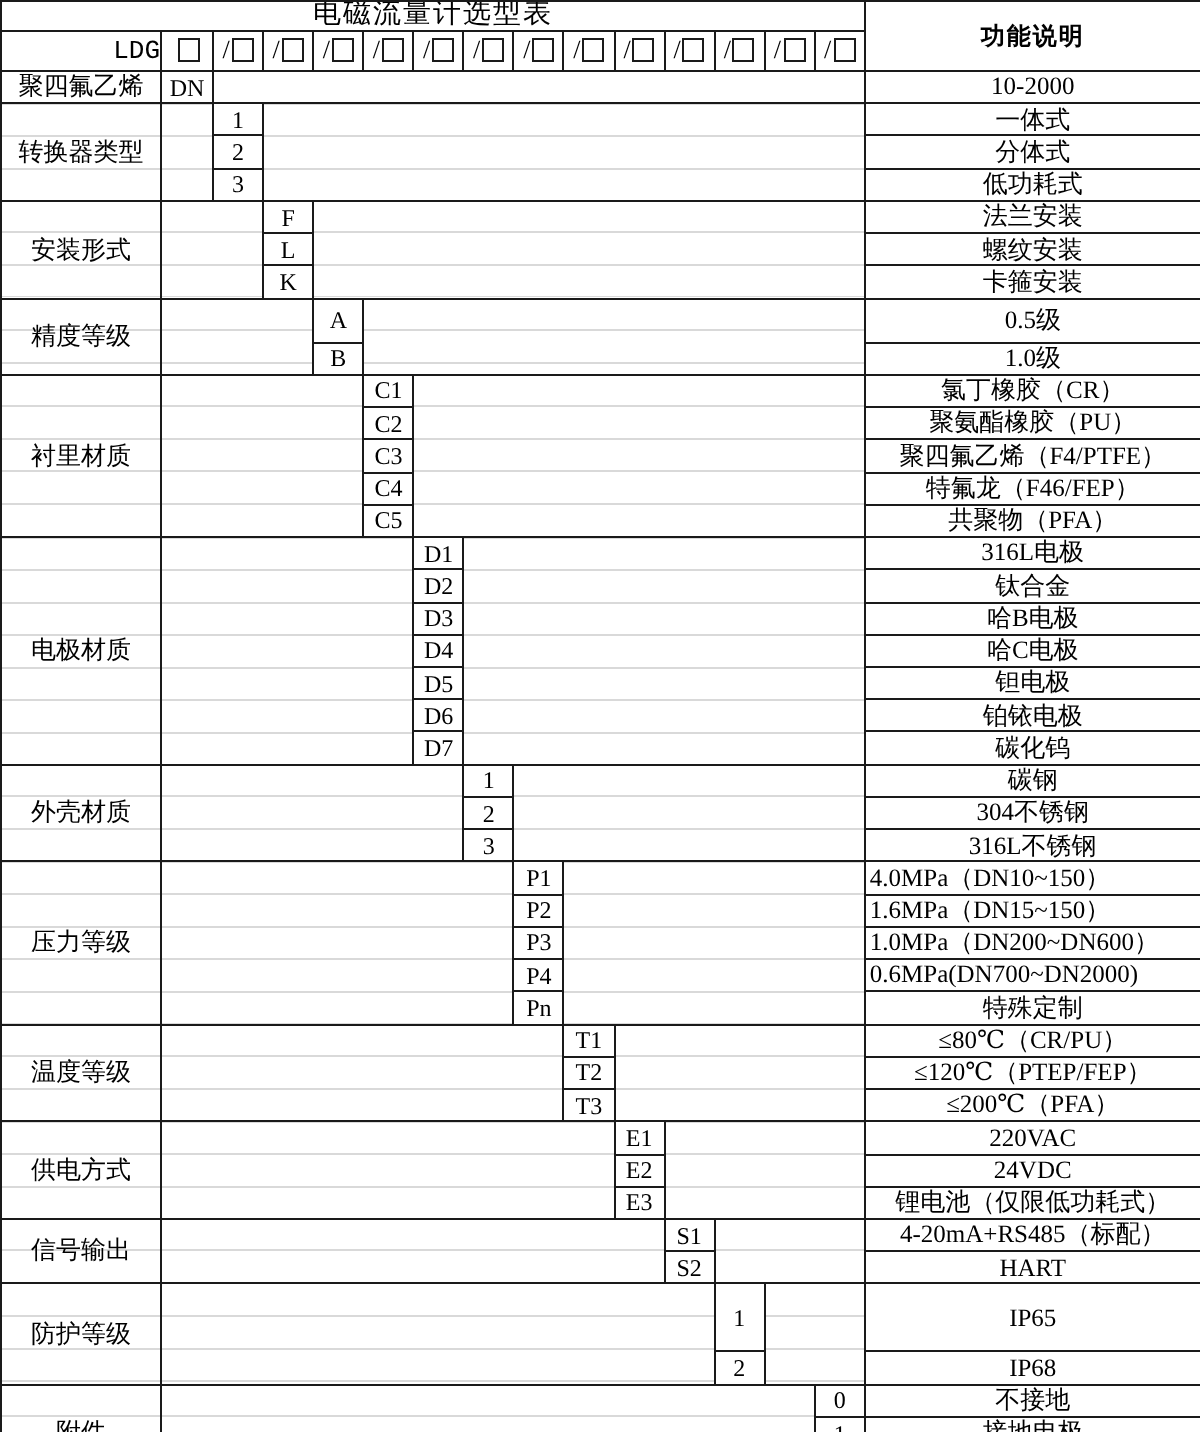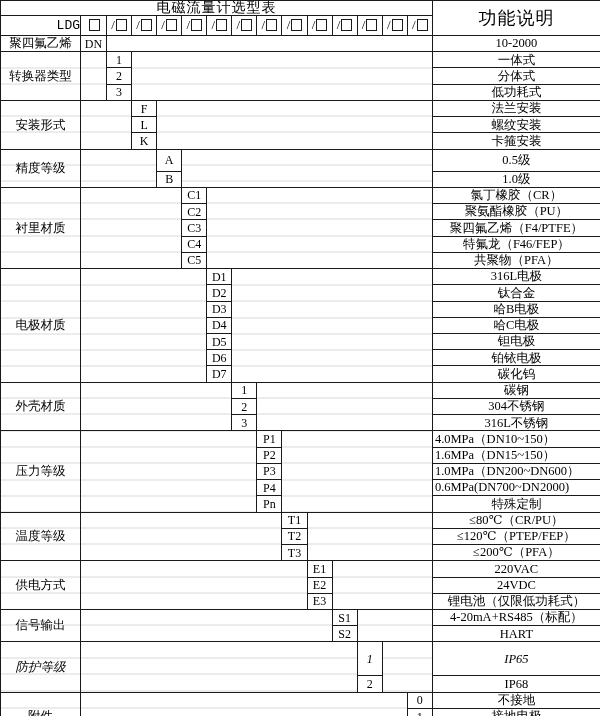--- a/index.html
+++ b/index.html
@@ -16,21 +16,21 @@
     padding:0;
     font-size:12px;
     line-height:1;
     text-align:center;
     vertical-align:middle;
     overflow:hidden;
     white-space:nowrap;
     border:1px solid #1a1a1a;
   }
   td.title-cell{font-size:14px;letter-spacing:1px;}
-  td.fn-header{font-size:18px;letter-spacing:1px;}
+  td.fn-header{font-size:12px;letter-spacing:1px;font-weight:bold;}
   td.ldg-cell{text-align:right;padding-left:4px;font-size:13px;font-family:"Liberation Mono","DejaVu Sans Mono",monospace;}
   td.slot-cell{font-size:13px;}
   td.group-label{font-size:12.5px;}
   td.code-cell{font-size:12px;}
   td.desc-cell{font-size:12.5px;}
   td.desc-cell.left{text-align:left;padding-left:2px;}
   
   td.grid-lines{
     background-image:repeating-linear-gradient(
       to bottom,
@@ -264,21 +264,21 @@
         <td class="group-label grid-lines" rowspan="2">信号输出</td>
         <td class="grid-lines" rowspan="2" colspan="10"></td>
         <td class="code-cell">S1</td>
         <td class="grid-lines" rowspan="2" colspan="3"></td>
         <td class="desc-cell">4-20mA+RS485（标配）</td>
       </tr>
       <tr style="height: 16.2381px;">
         <td class="code-cell">S2</td>
         <td class="desc-cell">HART</td>
       </tr>
-      <tr style="height: 34px; font-style: italic;">
+      <tr style="height: 34px;">
         <td class="group-label grid-lines" rowspan="2">防护等级</td>
         <td class="grid-lines" rowspan="2" colspan="11"></td>
         <td class="code-cell">1</td>
         <td class="grid-lines" rowspan="2" colspan="2"></td>
         <td class="desc-cell">IP65</td>
       </tr>
       <tr style="height: 16.2381px;">
         <td class="code-cell">2</td>
         <td class="desc-cell">IP68</td>
       </tr>

